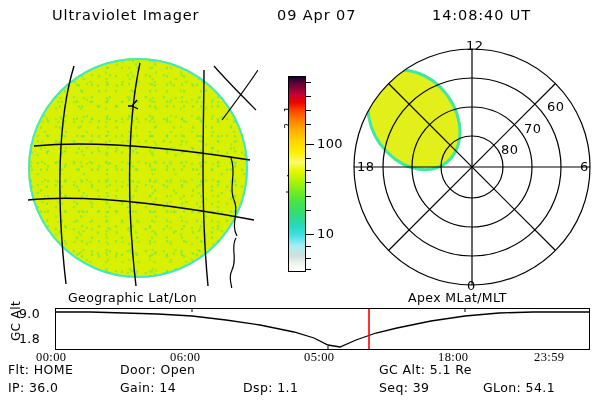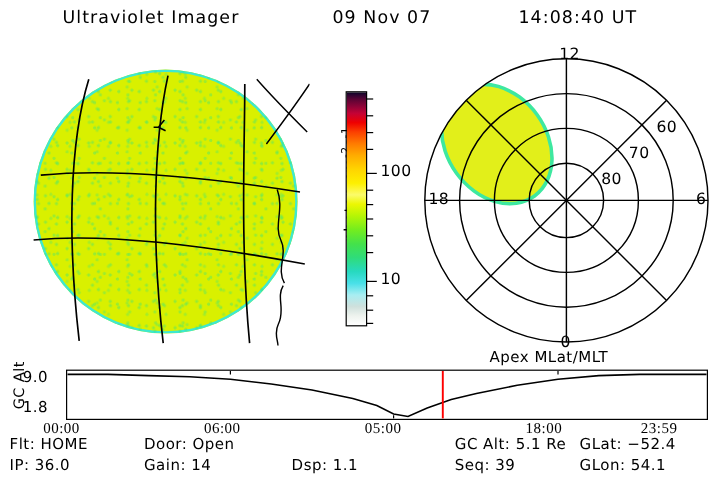--- a/index.html
+++ b/index.html
@@ -211,21 +211,21 @@
   .col-b { left: 120px; }
   .col-c { left: 243px; }
   .col-d { left: 363px; margin-left: 16px; }
   .col-e { left: 483px; }
 </style>
 </head>
 <body>
 
 <div id="header">
   <div class="h-item" id="title-text">Ultraviolet Imager</div>
-  <div class="h-item" id="date-text">09 Nov 07</div>
+  <div class="h-item" id="date-text">09 Apr 07</div>
   <div class="h-item" id="time-text">14:08:40 UT</div>
 </div>
 
 <div id="globe-panel">
   <div id="globe-disk">
     <div id="globe-noise"></div>
   </div>
   <svg width="240" height="240">
     <g fill="none" stroke="#000000" stroke-width="1.4">
 
@@ -303,20 +303,21 @@
   <div class="polar-label" style="left:232px; top:117px">6</div>
   <div class="polar-label" style="left:119px; top:236px">0</div>
   <div class="polar-label" style="left:9px; top:117px">18</div>
 
   <div class="polar-label" style="left:199px; top:57px">60</div>
   <div class="polar-label" style="left:176px; top:79px">70</div>
   <div class="polar-label" style="left:153px; top:100px">80</div>
 </div>
 
 <div id="strip-panel">
+  <div id="strip-caption-geo">Geographic Lat/Lon</div>
   <div id="strip-caption-apex">Apex MLat/MLT</div>
 
   <div id="strip-ylabel">GC Alt</div>
   <div class="strip-ytick" id="strip-ytick-hi">9.0</div>
   <div class="strip-ytick" id="strip-ytick-lo">1.8</div>
 
   <div id="strip-plot">
     <svg width="533" height="40">
 
       <polyline fill="none" stroke="#000000" stroke-width="1.3" points="0,3 34,3 68,4 102,5 136,7 170,11 204,16 238,23 258,29 272,36 284,38 300,31 320,24 341,19 375,12 409,7 443,4 477,3 511,3 533,3"></polyline>
@@ -345,15 +346,14 @@
   <div class="status-cell status-row2 col-a">IP: 36.0</div>
 
   <div class="status-cell status-row1 col-b">Door: Open</div>
   <div class="status-cell status-row2 col-b">Gain: 14</div>
 
   <div class="status-cell status-row2 col-c">Dsp:   1.1</div>
 
   <div class="status-cell status-row1 col-d">GC Alt: 5.1 Re</div>
   <div class="status-cell status-row2 col-d">Seq: 39</div>
 
-  <div class="status-cell status-row1 col-e">GLat: −52.4</div>
   <div class="status-cell status-row2 col-e">GLon:  54.1</div>
 </div>
 
 </body></html>

